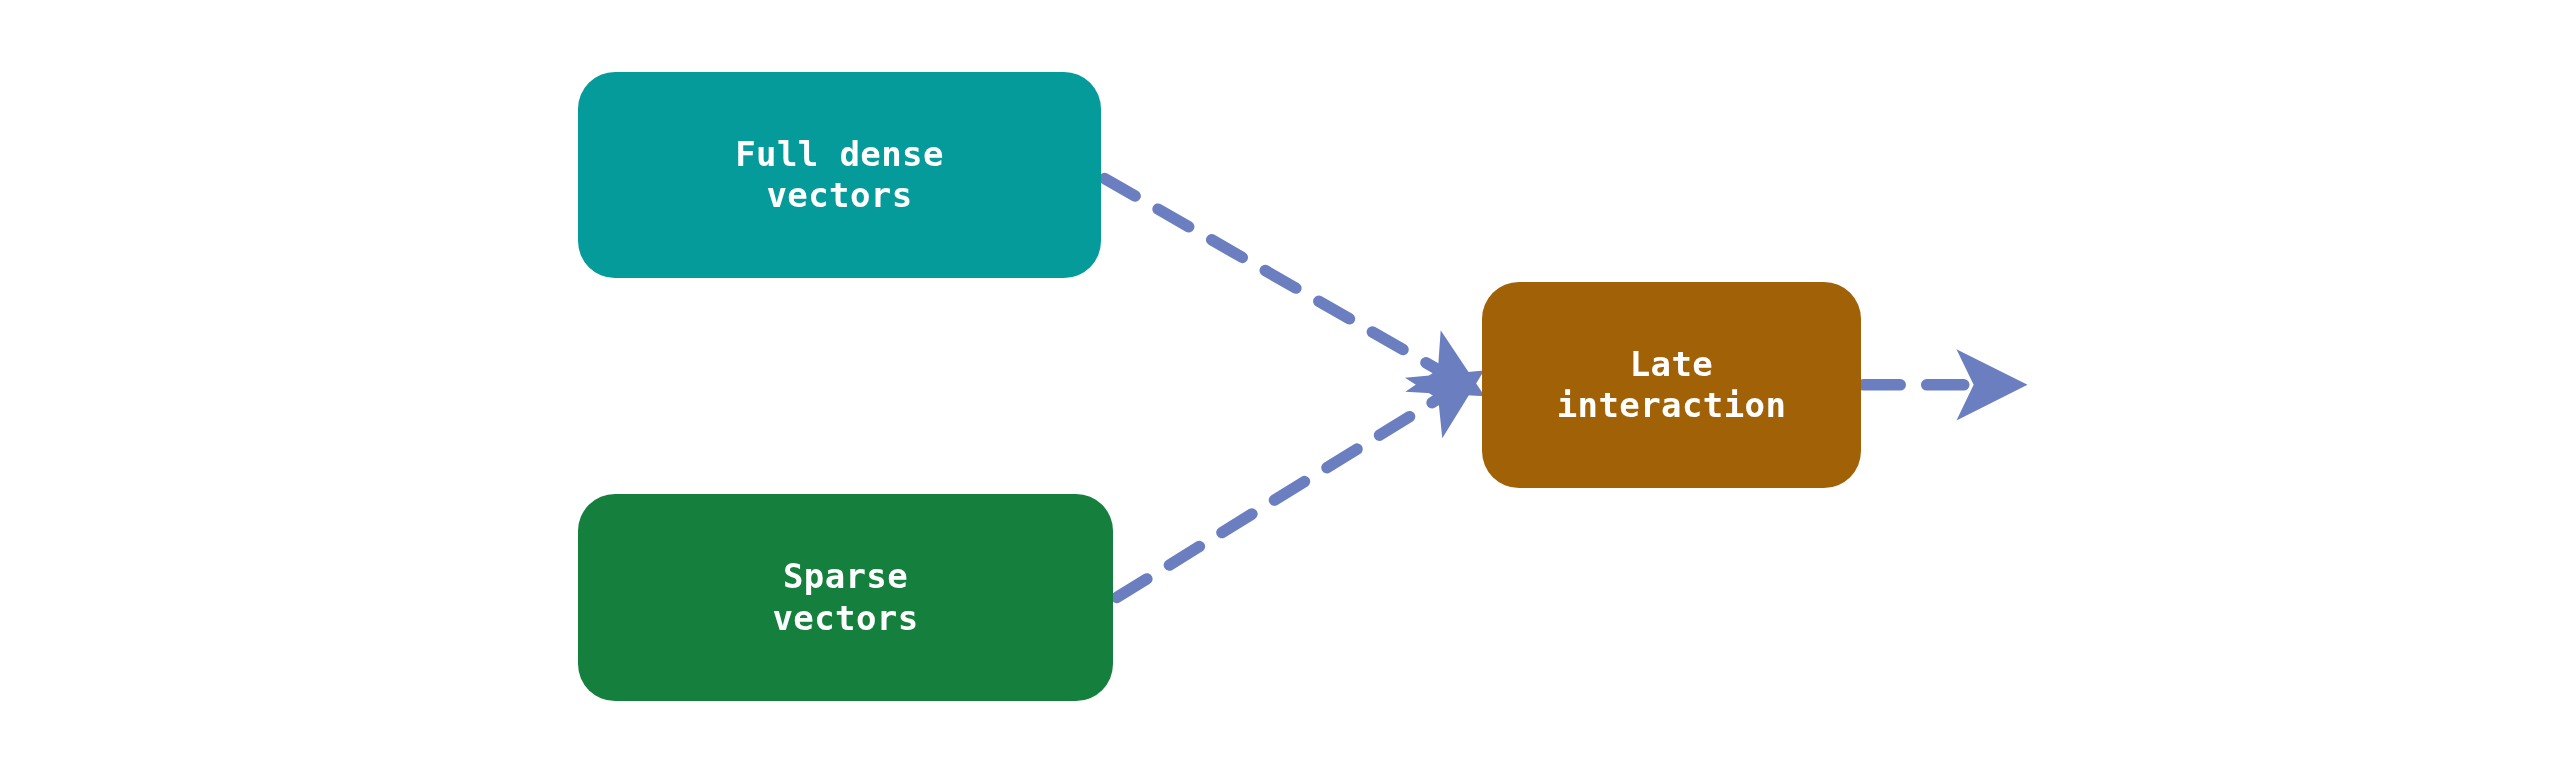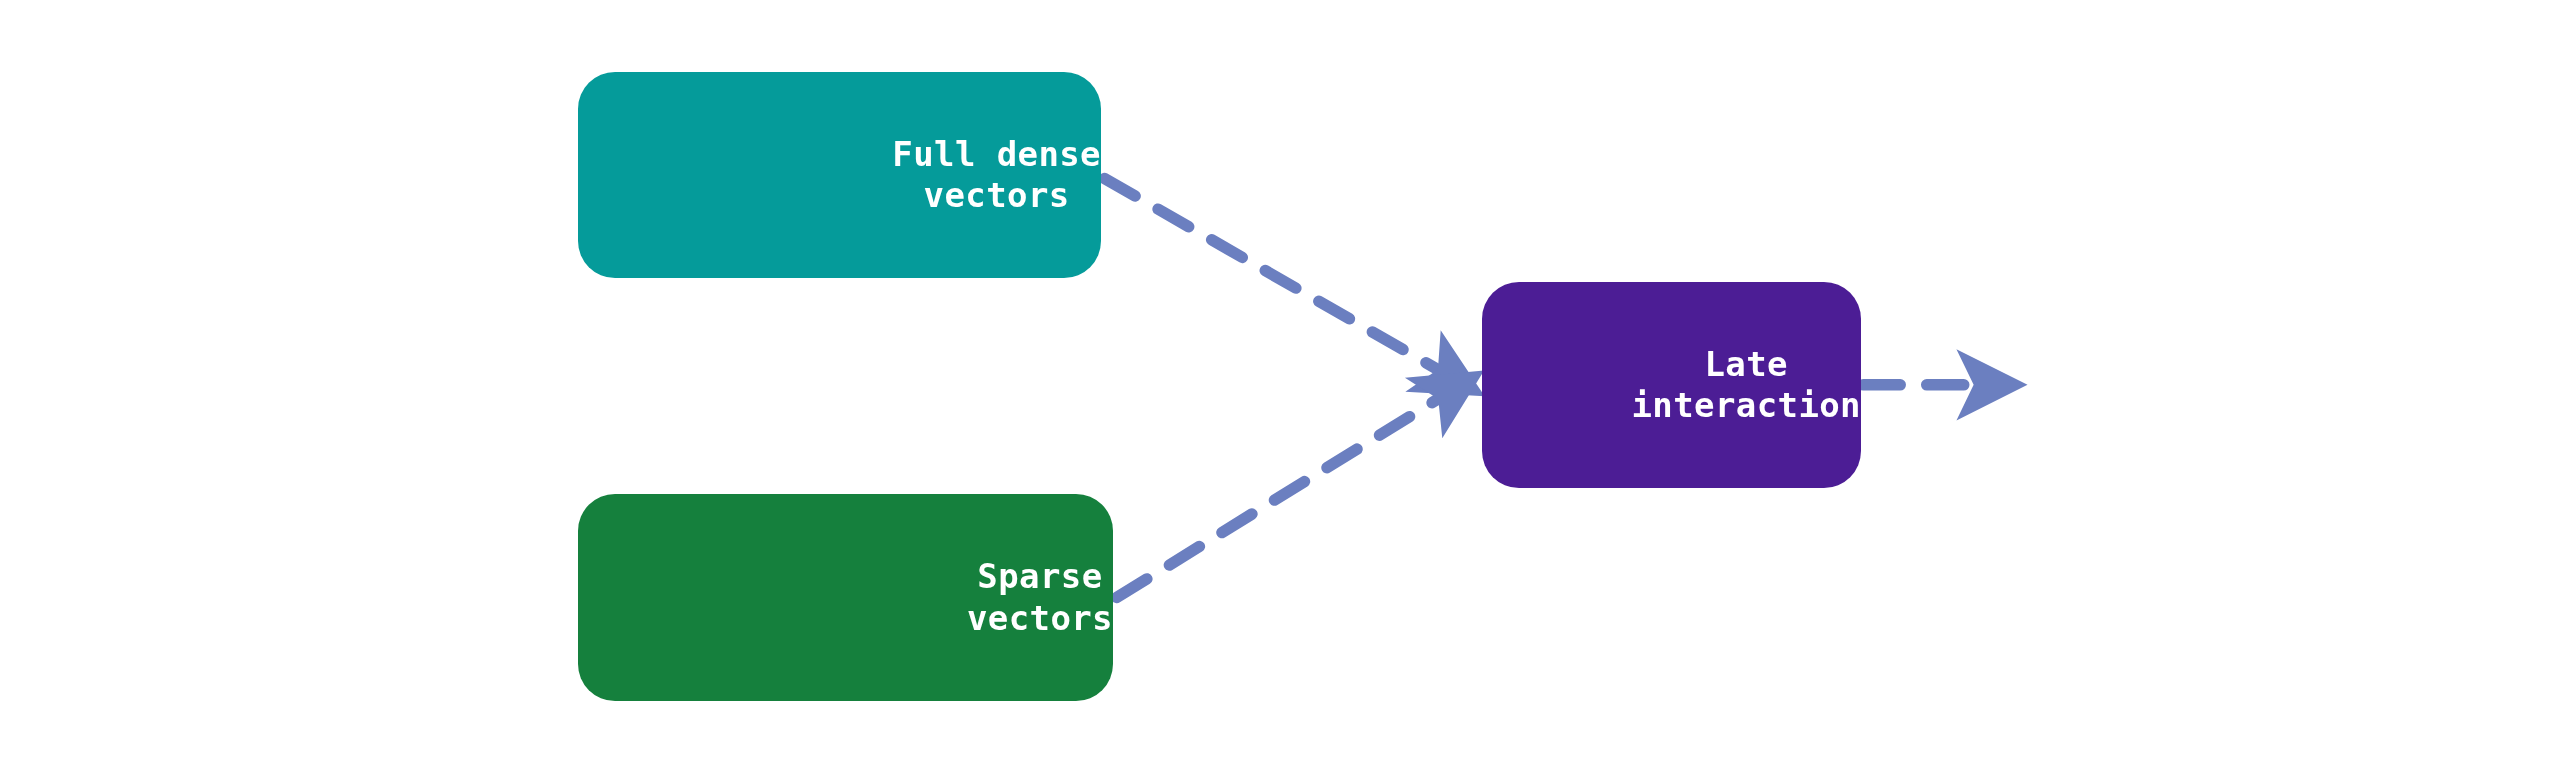--- a/index.html
+++ b/index.html
@@ -13,21 +13,21 @@
     width: 2576px;
     height: 775px;
     background: #ffffff;
     overflow: hidden;
     font-family: "DejaVu Sans Mono", "Liberation Mono", monospace;
   }
   .node {
     position: absolute;
     display: flex;
     align-items: center;
-    justify-content: flex-end;
+    justify-content: center;
     text-align: center;
     color: #ffffff;
     font-family: "DejaVu Sans Mono", "Liberation Mono", monospace;
     font-weight: bold;
     font-size: 34px;
     line-height: 1.22;
     letter-spacing: 0.4px;
     border-radius: 37px;
     box-sizing: border-box;
     white-space: pre-line;
@@ -89,19 +89,19 @@
   <div class="node" id="node-dense" style="left: 578px; top: 72px; width: 523px; height: 206px; background: rgb(5, 155, 154); color: rgb(255, 255, 255);">
     <span class="node-label">Full dense
 vectors</span>
   </div>
 
   <div class="node" id="node-sparse" style="left: 578px; top: 494px; width: 535px; height: 207px; background: #15803d; color: rgb(255, 255, 255);">
     <span class="node-label">Sparse
 vectors</span>
   </div>
 
-  <div class="node" id="node-late" style="left: 1482px; top: 282px; width: 379px; height: 206px; background: #4c1d95; color: rgb(255, 255, 255);">
+  <div class="node" id="node-late" style="left: 1482px; top: 282px; width: 379px; height: 206px; background: #a16207; color: rgb(255, 255, 255);">
     <span class="node-label">Late
 interaction</span>
   </div>
 
 </div>
 
 
 </body></html>

